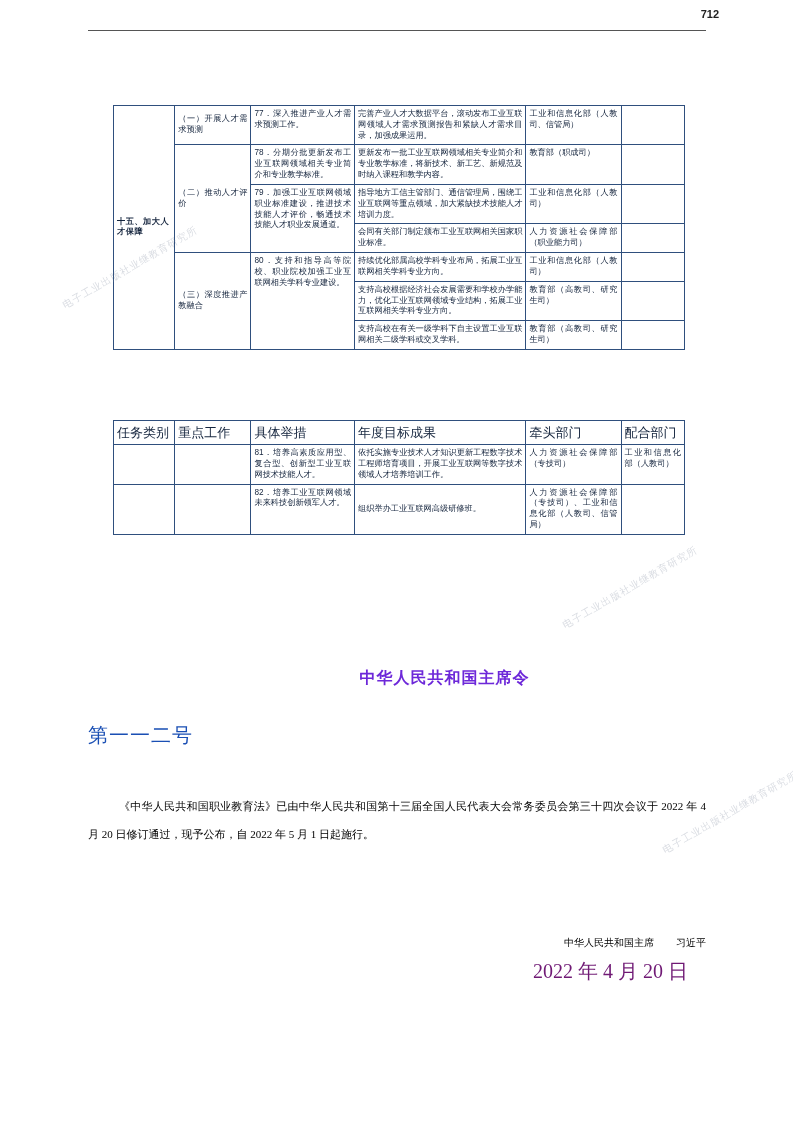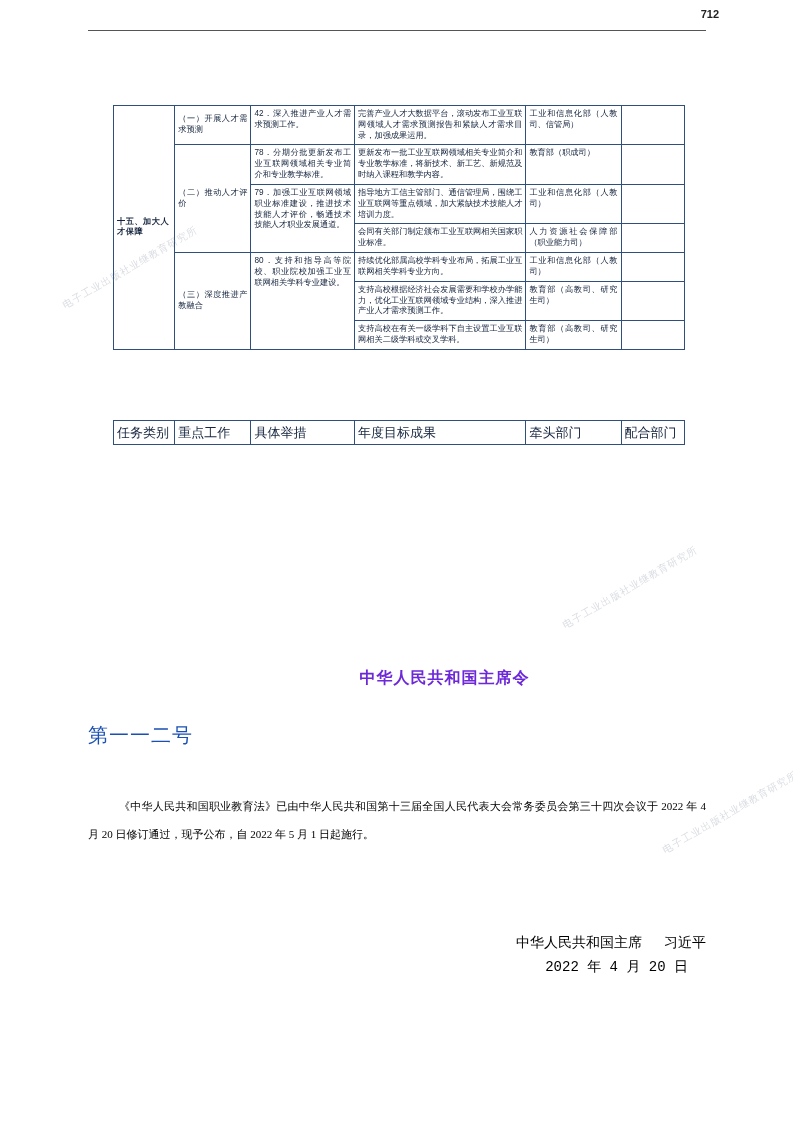--- a/index.html
+++ b/index.html
@@ -121,34 +121,34 @@
     text-indent: 31px;
     color: #000;
   }
   .signature {
     position: absolute;
     top: 928px;
     left: 88px;
     width: 618px;
     text-align: right;
     font-family: "Liberation Serif", serif;
-    font-size: 14px;
+    font-size: 10px;
     line-height: 30px;
     color: #000;
   }
   .signature .name { margin-left: 22px; }
   .sig-date {
     position: absolute;
     top: 958px;
     left: 88px;
     width: 618px;
     text-align: right;
-    font-family: Liberation Mono, monospace;
-    font-size: 14px;
-    color: #000000;
+    font-family: Liberation Serif, serif;
+    font-size: 20px;
+    color: #701a75;
     padding-right: 18px;
     box-sizing: border-box;
   }
 
   
   .watermark {
     position: absolute;
     color: rgba(120,130,150,0.28);
     font-family: "Liberation Sans", sans-serif;
     font-size: 10px;
@@ -177,21 +177,21 @@
         <col style="width:72px">
         <col style="width:98px">
         <col style="width:162px">
         <col style="width:90px">
         <col style="width:60px">
       </colgroup>
       <tbody>
         <tr>
           <td class="center cat-cell" rowspan="7">十五、加大人才保障</td>
           <td class="vcenter" rowspan="1">（一）开展人才需求预测</td>
-          <td>42．深入推进产业人才需求预测工作。</td>
+          <td>77．深入推进产业人才需求预测工作。</td>
           <td>完善产业人才大数据平台，滚动发布工业互联网领域人才需求预测报告和紧缺人才需求目录，加强成果运用。</td>
           <td>工业和信息化部（人教司、信管局）</td>
           <td></td>
         </tr>
         <tr>
           <td class="vcenter" rowspan="3">（二）推动人才评价</td>
           <td>78．分期分批更新发布工业互联网领域相关专业简介和专业教学标准。</td>
           <td>更新发布一批工业互联网领域相关专业简介和专业教学标准，将新技术、新工艺、新规范及时纳入课程和教学内容。</td>
           <td>教育部（职成司）</td>
           <td></td>
@@ -208,21 +208,21 @@
           <td></td>
         </tr>
         <tr>
           <td class="vcenter" rowspan="3">（三）深度推进产教融合</td>
           <td rowspan="3">80．支持和指导高等院校、职业院校加强工业互联网相关学科专业建设。</td>
           <td>持续优化部属高校学科专业布局，拓展工业互联网相关学科专业方向。</td>
           <td>工业和信息化部（人教司）</td>
           <td></td>
         </tr>
         <tr>
-          <td>支持高校根据经济社会发展需要和学校办学能力，优化工业互联网领域专业结构，深入推进产业人才需求预测工作。</td>
+          <td>支持高校根据经济社会发展需要和学校办学能力，优化工业互联网领域专业结构，拓展工业互联网相关学科专业方向。</td>
           <td>教育部（高教司、研究生司）</td>
           <td></td>
         </tr>
         <tr>
           <td>支持高校在有关一级学科下自主设置工业互联网相关二级学科或交叉学科。</td>
           <td>教育部（高教司、研究生司）</td>
           <td></td>
         </tr>
       </tbody>
     </table>
@@ -242,20 +242,36 @@
         <tr>
           <th class="hdr">任务类别</th>
           <th class="hdr">重点工作</th>
           <th class="hdr">具体举措</th>
           <th class="hdr">年度目标成果</th>
           <th class="hdr">牵头部门</th>
           <th class="hdr">配合部门</th>
         </tr>
       </thead>
       <tbody>
+        <tr>
+          <td></td>
+          <td></td>
+          <td>81．培养高素质应用型、复合型、创新型工业互联网技术技能人才。</td>
+          <td>依托实施专业技术人才知识更新工程数字技术工程师培育项目，开展工业互联网等数字技术领域人才培养培训工作。</td>
+          <td>人力资源社会保障部（专技司）</td>
+          <td>工业和信息化部（人教司）</td>
+        </tr>
+        <tr>
+          <td></td>
+          <td></td>
+          <td>82．培养工业互联网领域未来科技创新领军人才。</td>
+          <td class="vcenter">组织举办工业互联网高级研修班。</td>
+          <td>人力资源社会保障部（专技司）、工业和信息化部（人教司、信管局）</td>
+          <td></td>
+        </tr>
       </tbody>
     </table>
   </div>
 
   <div class="decree-title">中华人民共和国主席令</div>
   <div class="decree-number">第一一二号</div>
   <div class="body-text">《中华人民共和国职业教育法》已由中华人民共和国第十三届全国人民代表大会常务委员会第三十四次会议于 2022 年 4 月 20 日修订通过，现予公布，自 2022 年 5 月 1 日起施行。</div>
   <div class="signature">
     <span>中华人民共和国主席</span><span class="name">习近平</span>
   </div>

